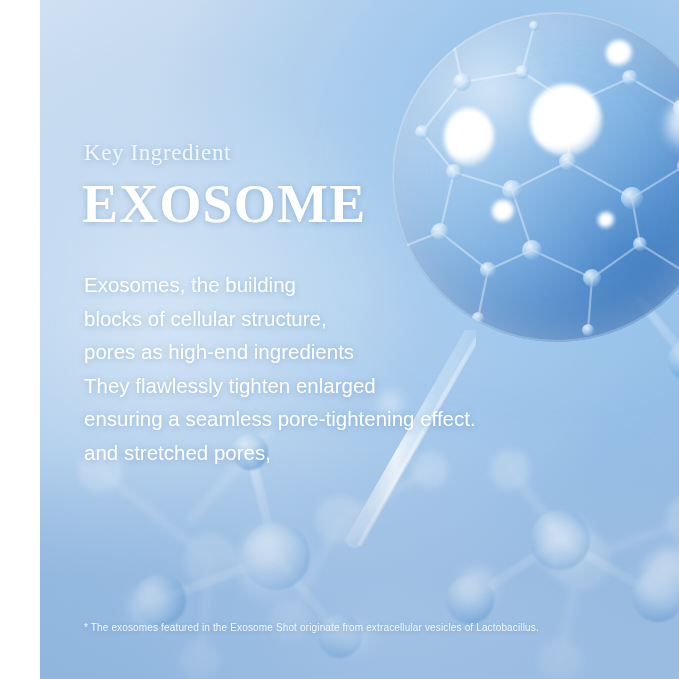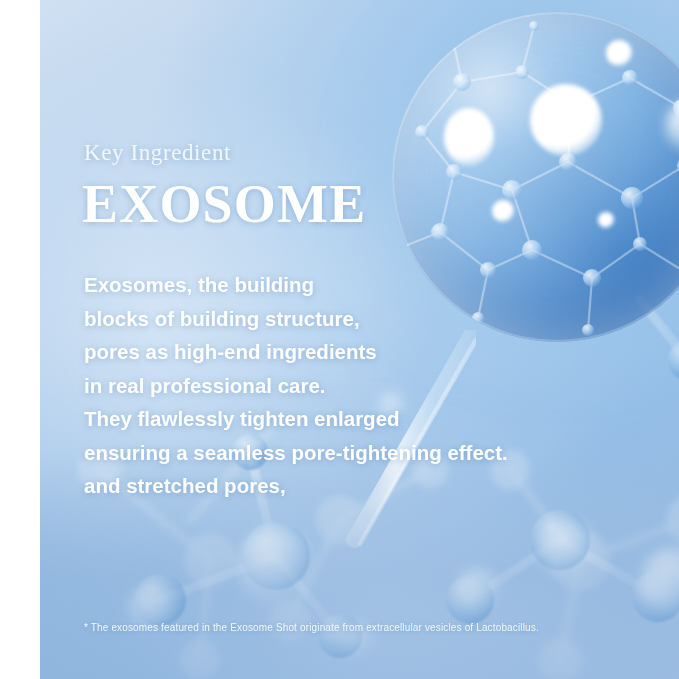--- a/index.html
+++ b/index.html
@@ -149,21 +149,21 @@
     line-height: 1.05;
     color: #ffffff;
     font-weight: bold;
   }
   .body {
     left: 44px;
     top: 268px;
     font-size: 20.5px;
     line-height: 33.5px;
     color: #ffffff;
-    font-weight: 700;
+    font-weight: 400;
   }
   .body .line { display: block; white-space: pre; }
   .footnote {
     left: 44px;
     top: 622px;
     font-size: 10px;
     color: #f3f8fd;
     letter-spacing: 0.15px;
     text-shadow: 0 1px 4px rgba(60,110,165,0.3);
   }
@@ -322,22 +322,21 @@
   <div class="bokeh" style="left:338px; top:392px; width:28px; height:28px; opacity:.55;"></div>
 
   <div class="bg-dark-bottom"></div>
   <div class="bg-vignette"></div>
 
   <div class="txt kicker">Key Ingredient</div>
   <div class="txt headline">EXOSOME</div>
 
   <div class="txt body">
     <span class="line">Exosomes, the building</span>
-    <span class="line">blocks of building structure,</span>
+    <span class="line">blocks of cellular structure,</span>
     <span class="line">pores as high-end ingredients</span>
-    <span class="line">in real professional care.</span>
     <span class="line">They flawlessly tighten enlarged</span>
     <span class="line">ensuring a seamless pore-tightening effect.</span>
     <span class="line">and stretched pores,</span>
   </div>
 
   <div class="txt footnote">* The exosomes featured in the Exosome Shot originate from extracellular vesicles of Lactobacillus.</div>
 </div>
 
 </body></html>

